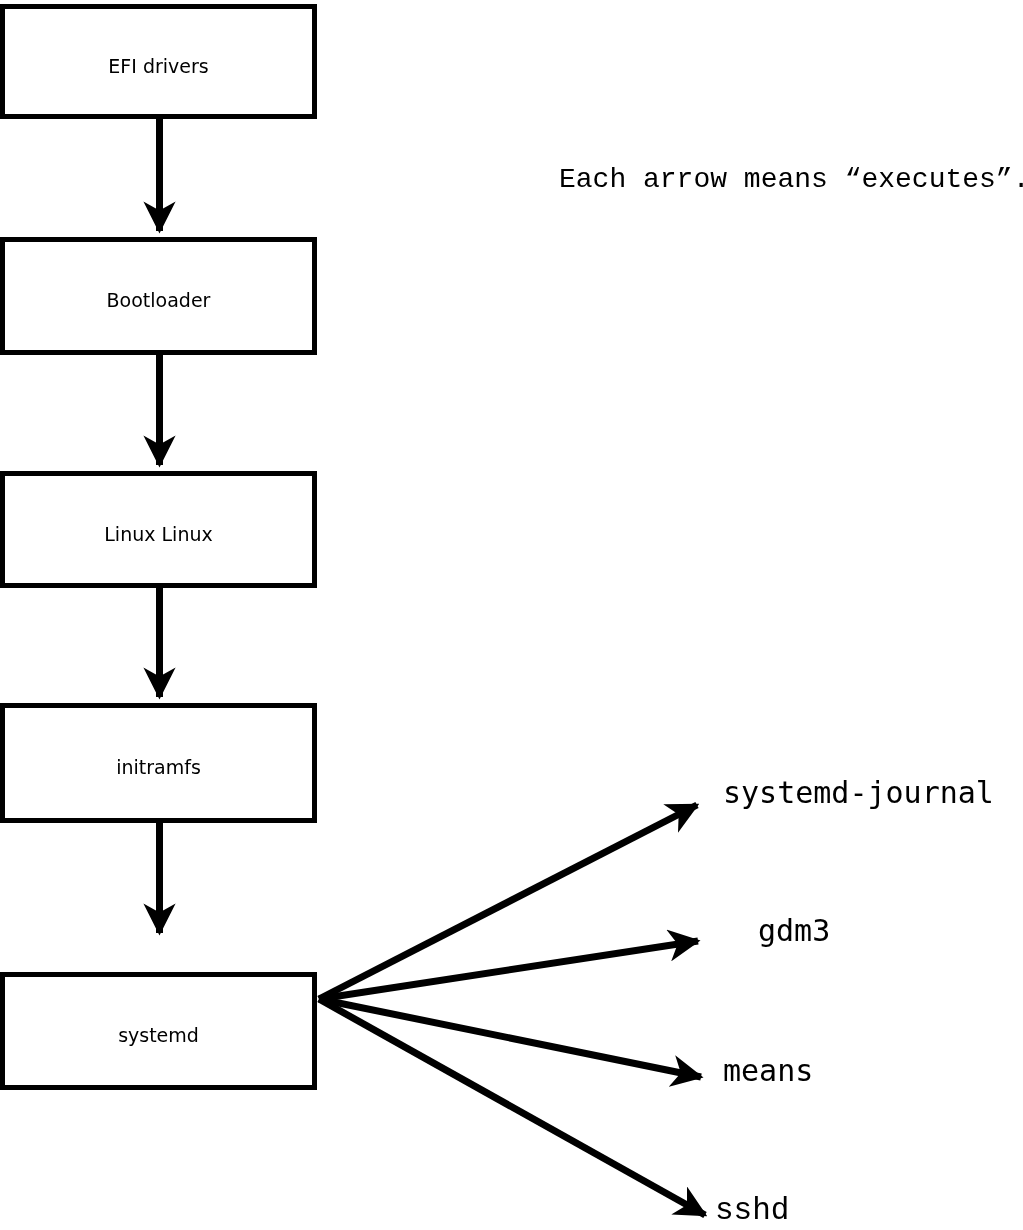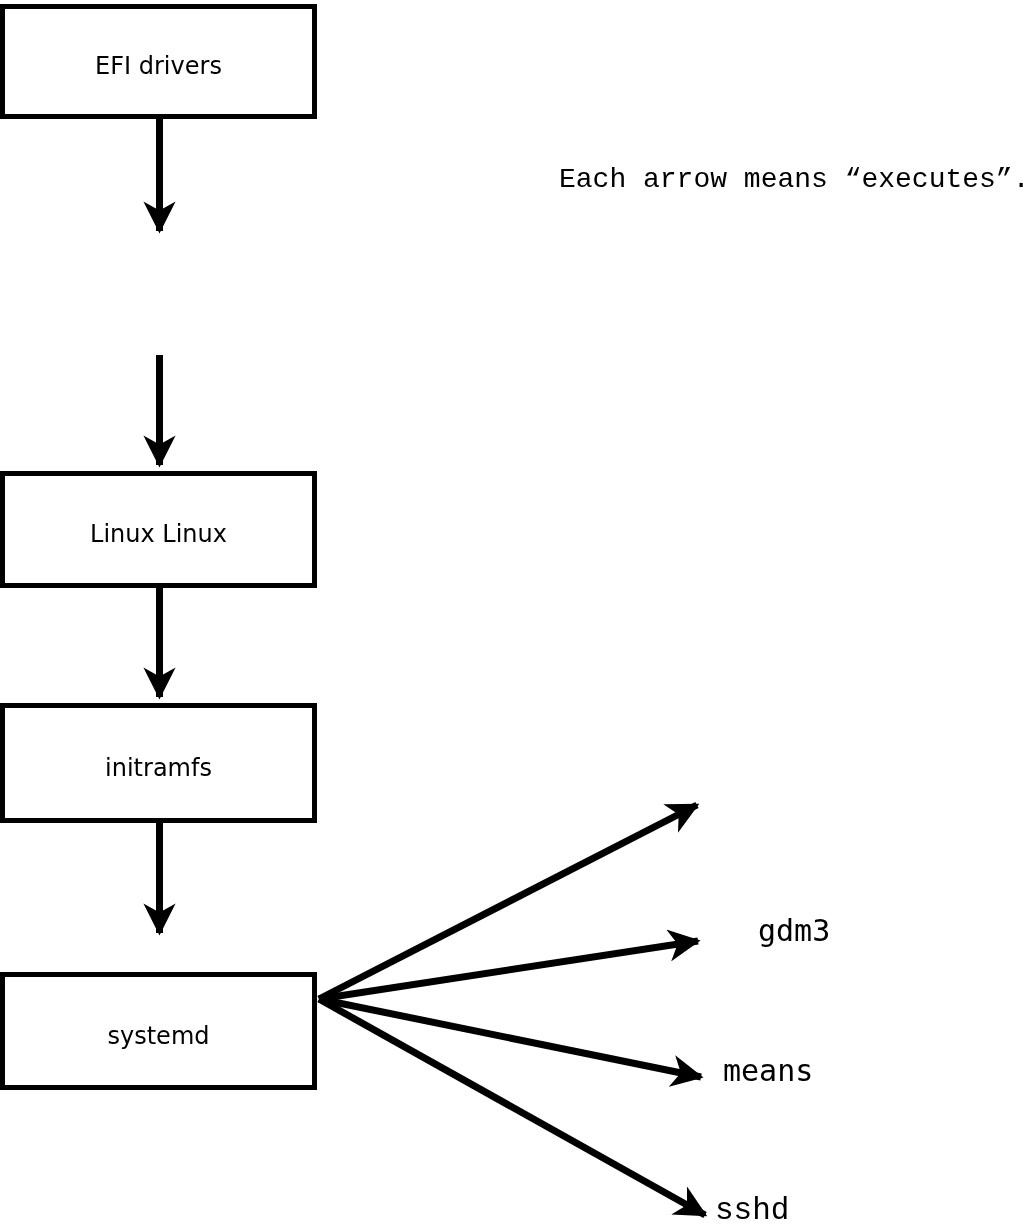--- a/index.html
+++ b/index.html
@@ -28,21 +28,21 @@
     left: 0;
     width: 307px;              
     border: 5px solid #000000;
     background: #ffffff;
     display: flex;
     align-items: center;
     justify-content: center;
     box-sizing: content-box;
   }
   .node-label {
-    font-size: 24px;
+    font-size: 19px;
     line-height: 1;
     white-space: nowrap;
     margin-top: 9px;
   }
   .float-label {
     position: absolute;
     transform: translateY(-50%);
     white-space: nowrap;
     line-height: 1;
     font-family: Liberation Mono, monospace;
@@ -79,29 +79,33 @@
     <line x1="159.5" y1="823" x2="159.5" y2="933" marker-end="url(#ah)"></line>
     <line x1="319" y1="999" x2="697" y2="805" marker-end="url(#ah)"></line>
     <line x1="319" y1="999" x2="698" y2="941" marker-end="url(#ah)"></line>
     <line x1="319" y1="999" x2="701" y2="1077" marker-end="url(#ah)"></line>
     <line x1="319" y1="999" x2="705" y2="1215" marker-end="url(#ah)"></line>
   </svg>
 
   <div class="node-box" style="top:4px;   height:105px;">
     <span class="node-label">EFI drivers</span>
   </div>
+  <div class="node-box" style="top:237px; height:108px;">
+    <span class="node-label">Bootloader</span>
+  </div>
   <div class="node-box" style="top:471px; height:107px;">
     <span class="node-label">Linux Linux</span>
   </div>
   <div class="node-box" style="top:703px; height:110px;align-items:center;">
     <span class="node-label">initramfs</span>
   </div>
   <div class="node-box" style="top:972px; height:108px;">
     <span class="node-label">systemd</span>
   </div>
 
   <div class="float-label sans-note" style="left:559px; top:180px;">Each arrow means “executes”.</div>
 
+  <div class="float-label mono" style="left:723px; top:793px;">systemd-journal</div>
   <div class="float-label mono" style="left:758px; top:931px;">gdm3</div>
   <div class="float-label mono" style="left:723px; top:1071px;">means</div>
   <div class="float-label sans-target" style="left:715px; top:1210px;">sshd</div>
 
 </div>
 
 </body></html>

